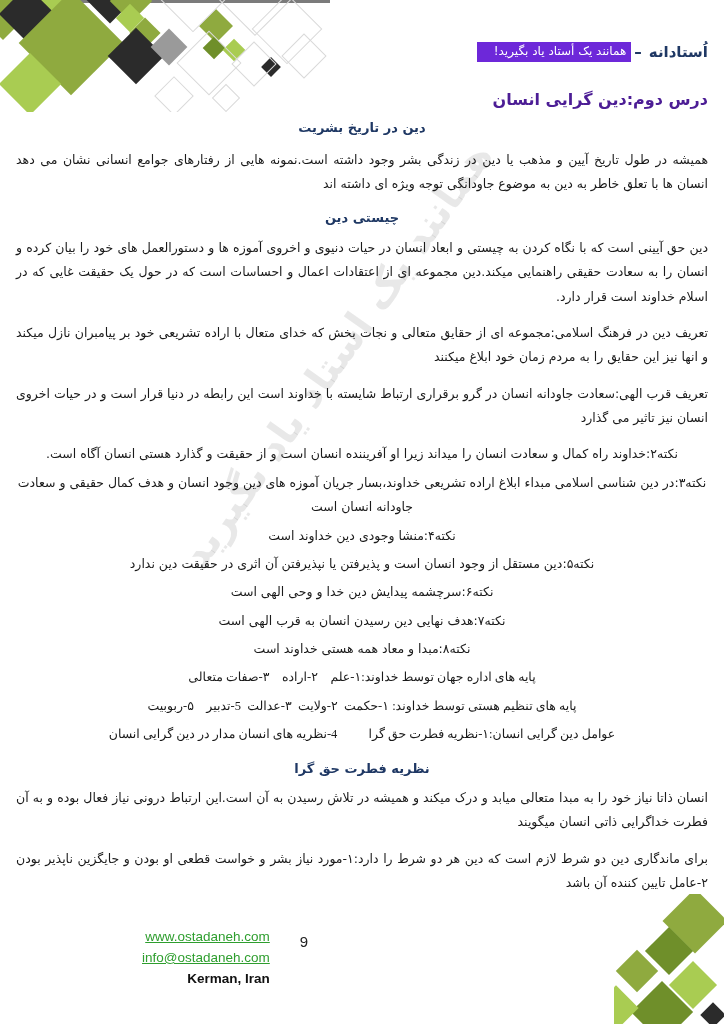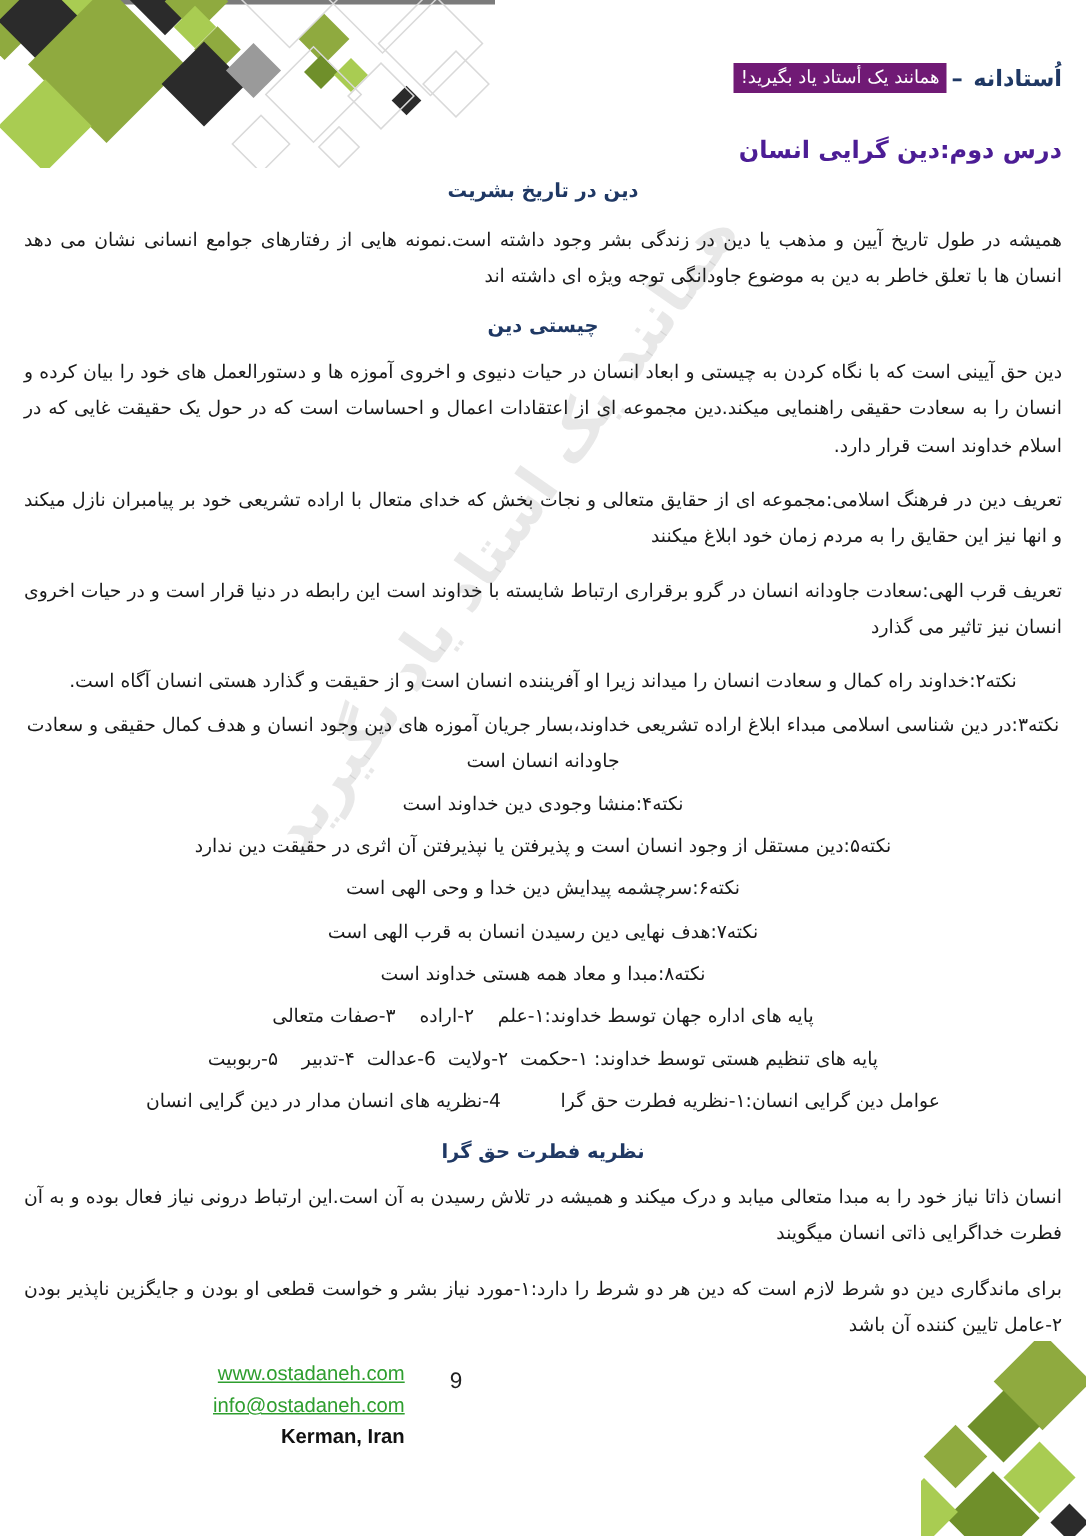--- a/index.html
+++ b/index.html
@@ -89,25 +89,25 @@
     font-weight: bold;
     padding-left: 4px;
   }
   .brand-dash {
     color: #1f3864;
     font-size: 15px;
     font-weight: bold;
     padding: 0 3px;
   }
   .brand-tag {
-    background: #701a75;
+    background: #6d28d9;
     color: #ffffff;
     font-size: 12px;
     font-weight: normal;
-    padding: 3px 5px 4px 5px;
+    padding: 3px 5px 4px 17px;
     line-height: 1.1;
   }
 
   
   .content {
     position: absolute;
     top: 88px;
     right: 16px;
     left: 16px;
     direction: rtl;
@@ -151,27 +151,28 @@
     margin: 0 0 4px 0;
     text-align: center;
   }
   p.listline {
     color: #1a1a1a;
     font-size: 12.5px;
     line-height: 1.95;
     margin: 1px 0 4px 0;
     text-align: center;
     white-space: pre;
+    font-family: Liberation Serif, serif;
   }
 
   
   .footer {
     position: absolute;
     left: 0;
-    bottom: 32px;
+    bottom: 11px;
     width: 608px;
     height: 86px;
   }
   .qr {
     position: absolute;
     left: 66px;
     top: 2px;
     width: 62px;
     height: 62px;
     background: #ffffff;
@@ -278,21 +279,21 @@
 
     <p class="note">نکته۲:خداوند راه کمال و سعادت انسان را میداند زیرا او آفریننده انسان است و از حقیقت و گذارد هستی انسان آگاه است.</p>
     <p class="note">نکته۳:در دین شناسی اسلامی مبداء ابلاغ اراده تشریعی خداوند،بسار جریان آموزه های دین وجود انسان و هدف کمال حقیقی و سعادت جاودانه انسان است</p>
     <p class="note">نکته۴:منشا وجودی دین خداوند است</p>
     <p class="note">نکته۵:دین مستقل از وجود انسان است و پذیرفتن یا نپذیرفتن آن اثری در حقیقت دین ندارد</p>
     <p class="note">نکته۶:سرچشمه پیدایش دین خدا و وحی الهی است</p>
     <p class="note">نکته۷:هدف نهایی دین رسیدن انسان به قرب الهی است</p>
     <p class="note">نکته۸:مبدا و معاد همه هستی خداوند است</p>
 
     <p class="listline">پایه های اداره جهان توسط خداوند:۱-علم    ۲-اراده    ۳-صفات متعالی</p>
-    <p class="listline">پایه های تنظیم هستی توسط خداوند: ۱-حکمت  ۲-ولایت  6-عدالت  ۴-تدبیر    ۵-ربوبیت</p>
+    <p class="listline">پایه های تنظیم هستی توسط خداوند: ۱-حکمت  ۲-ولایت  ۳-عدالت  5-تدبیر    ۵-ربوبیت</p>
     <p class="listline">عوامل دین گرایی انسان:۱-نظریه فطرت حق گرا          4-نظریه های انسان مدار در دین گرایی انسان</p>
 
     <h3 class="h-section">نظریه فطرت حق گرا</h3>
 
     <p class="body">انسان ذاتا نیاز خود را به مبدا متعالی میابد و درک میکند و همیشه در تلاش رسیدن به آن است.این ارتباط درونی نیاز فعال بوده و به آن فطرت خداگرایی ذاتی انسان میگویند</p>
     <p class="body">برای ماندگاری دین دو شرط لازم است که دین هر دو شرط را دارد:۱-مورد نیاز بشر و خواست قطعی او بودن و جایگزین ناپذیر بودن    ۲-عامل تایین کننده آن باشد</p>
   </div>
 
   <div class="deco-bottom">
     <div class="dia" style="left:58px; top:4px; width:46px; height:46px; background:#8faa3f;"></div>

